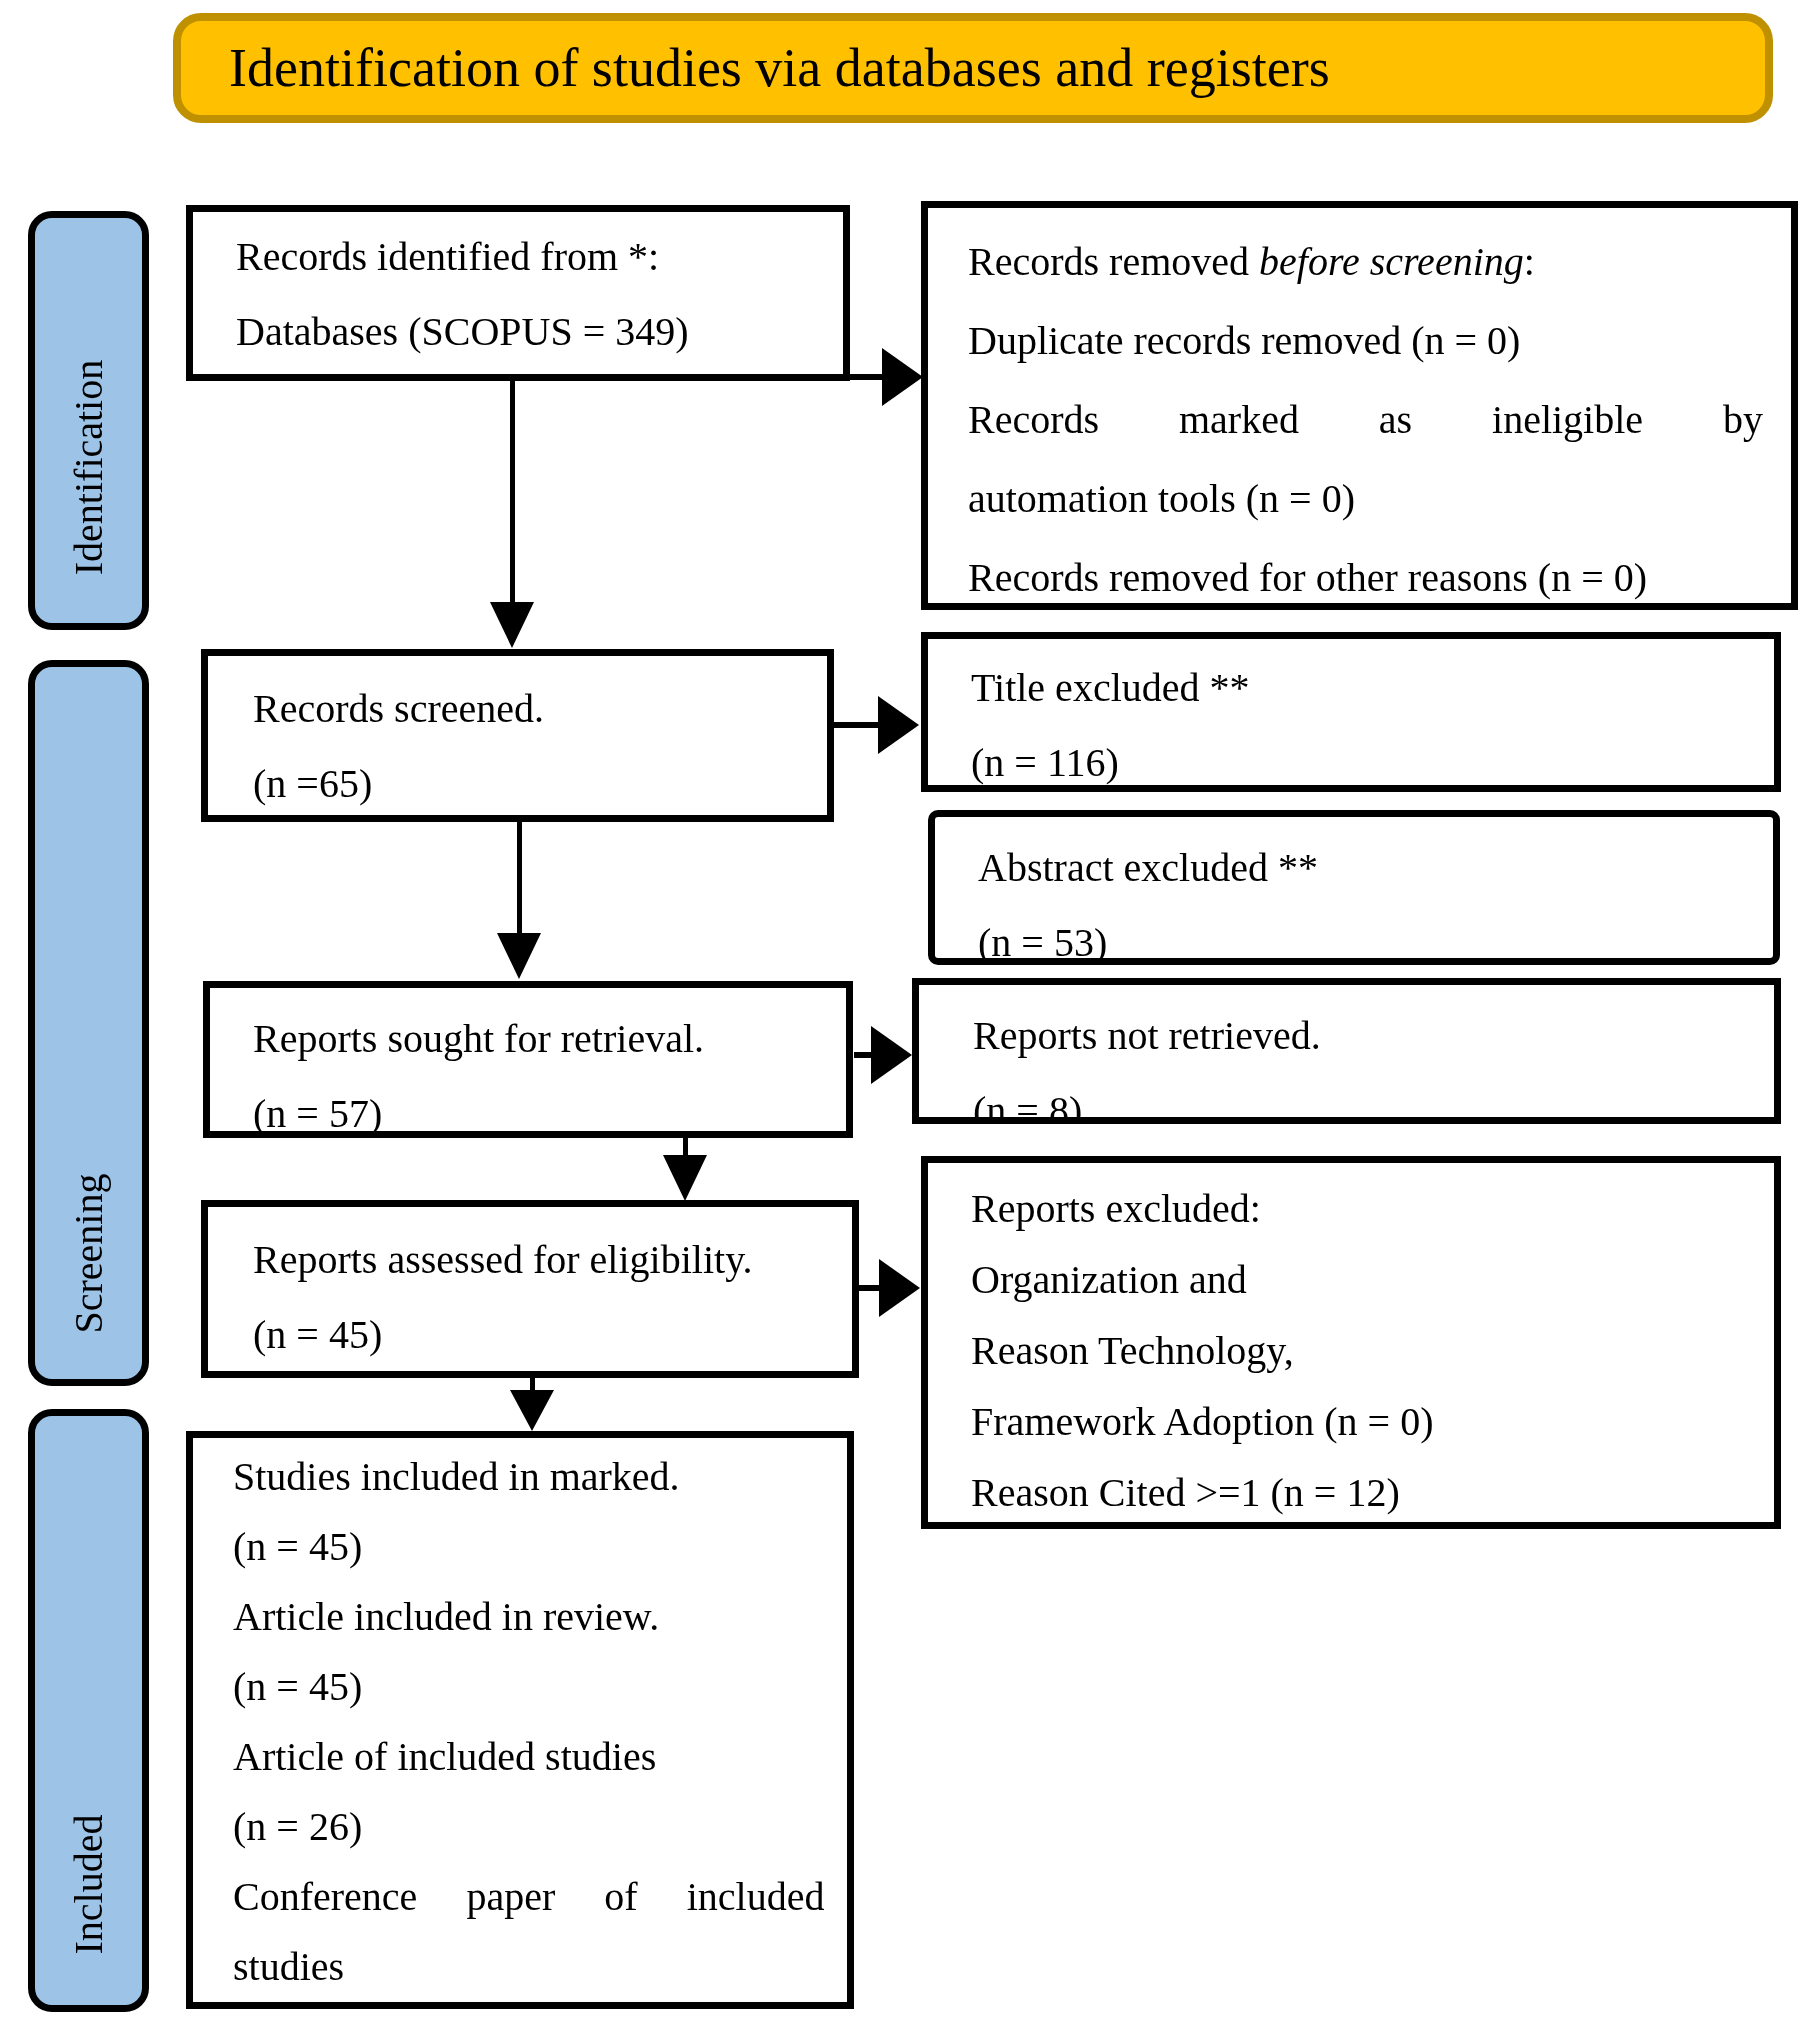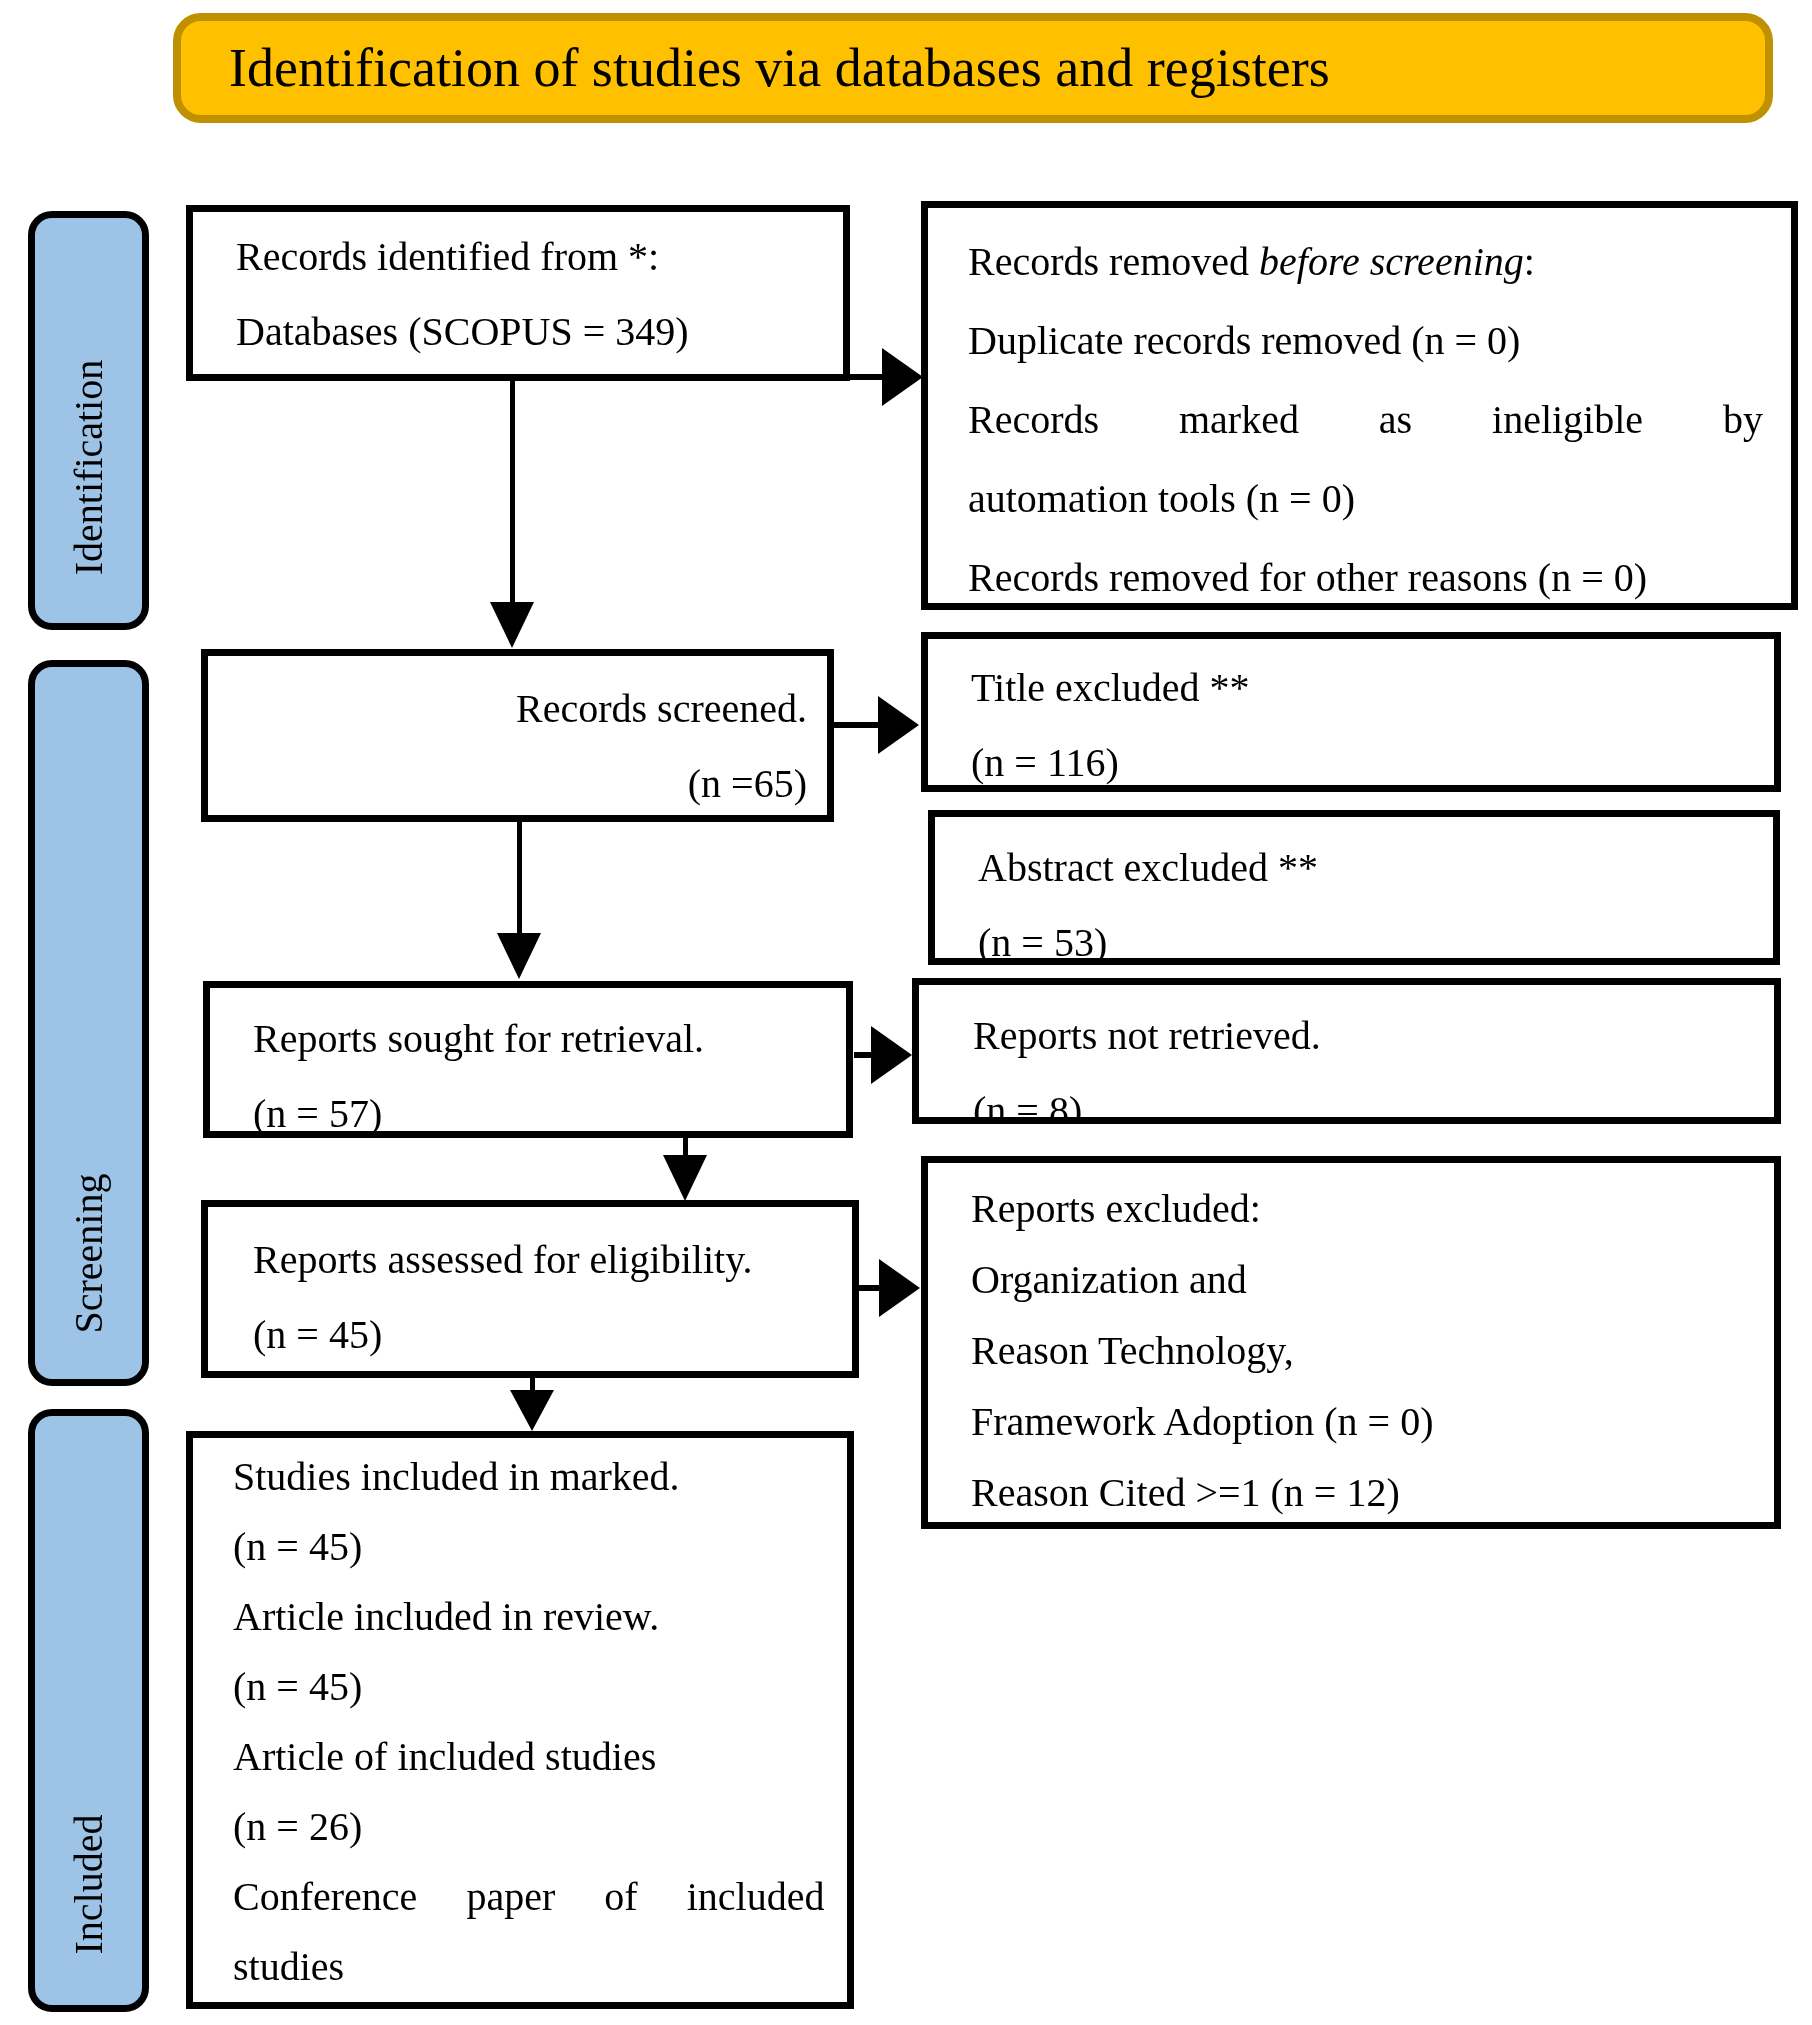--- a/index.html
+++ b/index.html
@@ -60,23 +60,23 @@
     background: #fff;
     border: 7.5px solid #000;
     overflow: hidden;
     font-size: 40px;
   }
   .box .line { white-space: nowrap; }
   .box .line.j { text-align: justify; text-align-last: justify; white-space: normal; }
 
   #b-identified    { left: 186px;  top: 205px;  width: 664px; height: 176px;  padding: 7px 20px 8px 43px;  line-height: 75px; }
   #b-removed       { left: 921px; top: 201px;  width: 877px; height: 409px;  padding: 14px 28px 0 40px;  line-height: 79px; }
-  #b-screened      { left: 201px;  top: 649px; width: 633px; height: 173px;  padding: 15px 20px 0 45px;  line-height: 75px; text-align: right; }
+  #b-screened      { left: 201px;  top: 649px; width: 633px; height: 173px;  padding: 15px 20px 0 45px;  line-height: 75px; }
   #b-title-ex      { left: 921px; top: 632px; width: 860px; height: 160px;  padding: 11px 4px 0 43px;  line-height: 75px; }
-  #b-abstract-ex   { left: 928px; top: 810px; width: 852px; height: 155px;  padding: 13px 20px 0 43px;  line-height: 75px; }
+  #b-abstract-ex   { left: 928px; top: 810px; width: 852px; height: 155px;  padding: 13px 20px 0 43px;  line-height: 75px; border-radius: 10px; }
   #b-sought        { left: 203px;  top: 981px; width: 650px; height: 157px;  padding: 13px 20px 0 43px;  line-height: 75px; }
   #b-not-retrieved { left: 912px; top: 978px; width: 869px; height: 146px;  padding: 13px 20px 0 54px;  line-height: 75px; }
   #b-assessed      { left: 201px;  top: 1200px; width: 658px; height: 178px;  padding: 15px 20px 0 45px;  line-height: 75px; }
   #b-reports-ex    { left: 921px; top: 1156px; width: 860px; height: 373px;  padding: 10px 28px 0 43px;  line-height: 71px; }
   #b-studies       { left: 186px;  top: 1431px; width: 668px; height: 578px; padding: 4px 22.6px 0 40px;   line-height: 70px; }
 
   
   .aline-h { position: absolute; height: 6px; background: #000; }
   .aline-v { position: absolute; width: 4.5px;  background: #000; }
   .ahead-r {

